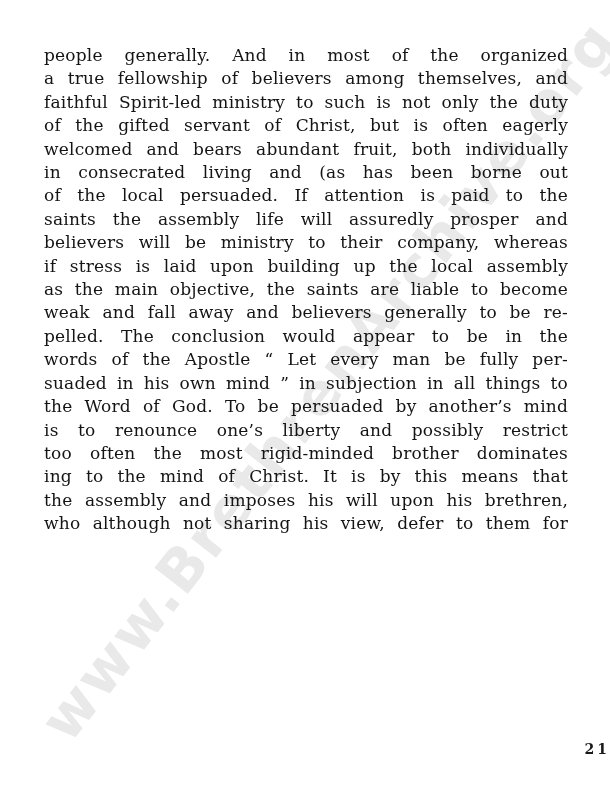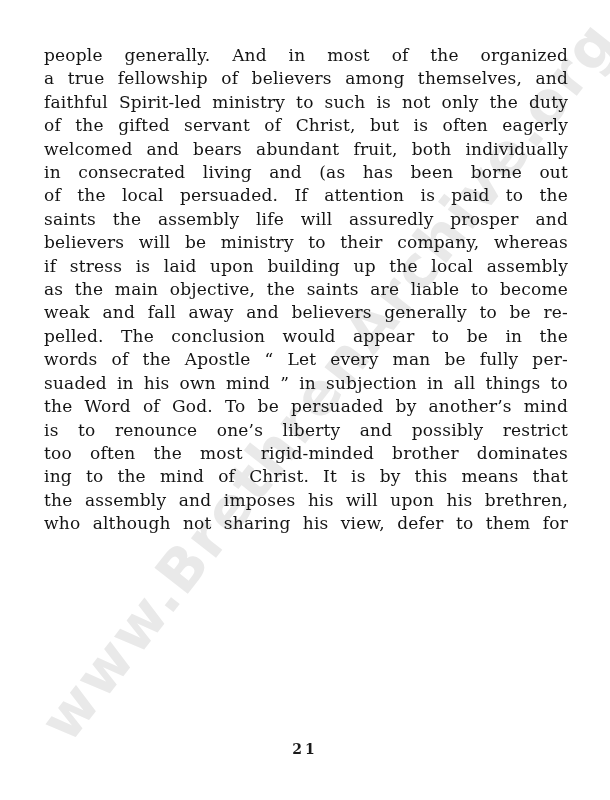--- a/index.html
+++ b/index.html
@@ -49,21 +49,21 @@
     white-space: normal;
   }
   .line.last {
     text-align-last: left;
   }
   .page-number {
     position: absolute;
     left: 0;
     top: 741px;
     width: 610px;
-    text-align: center;
+    text-align: right;
     font-size: 14px;
     font-weight: bold;
     letter-spacing: 3px;
     color: #1a1a1a;
     z-index: 2;
   }
 </style>
 </head>
 <body>
 

